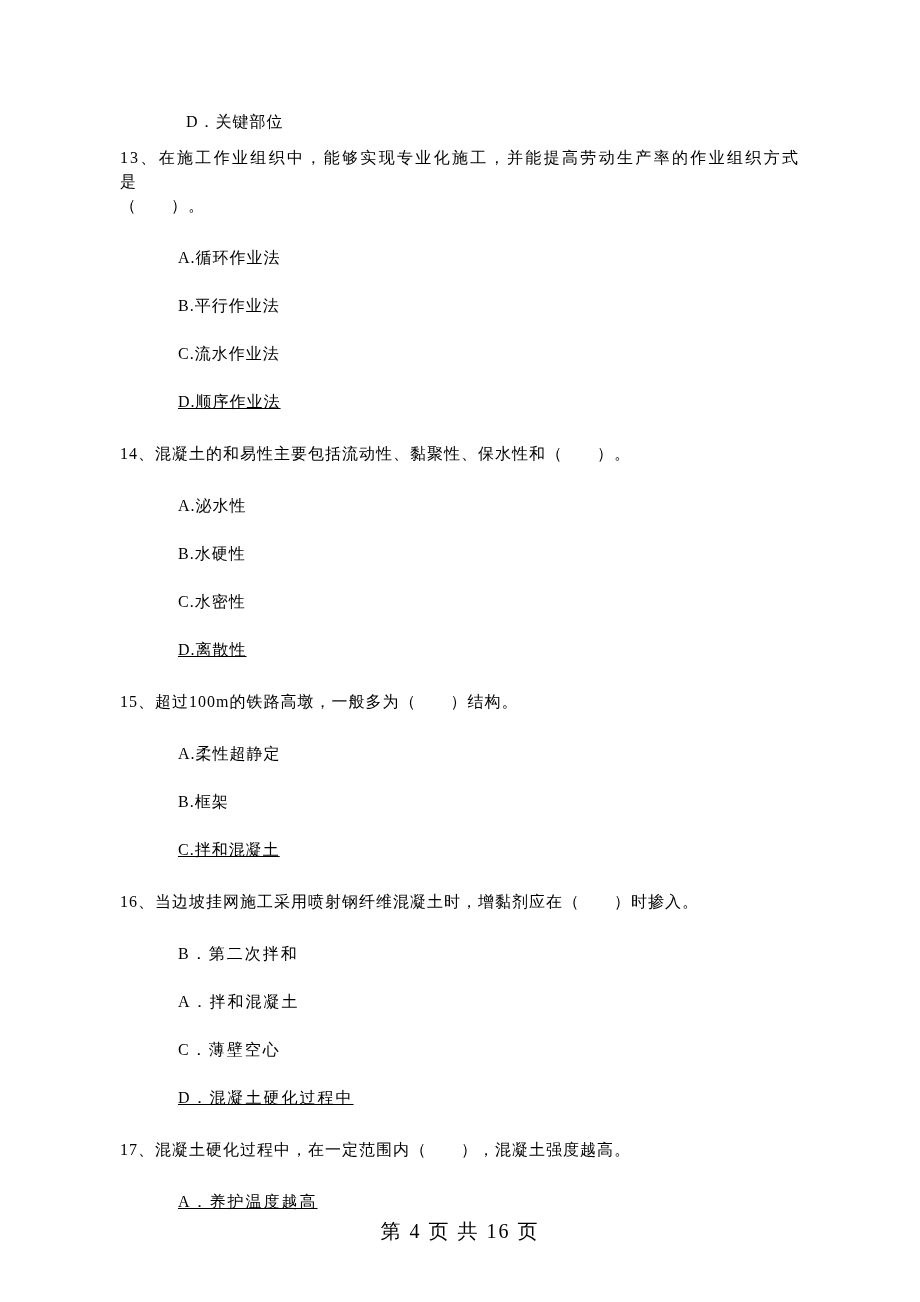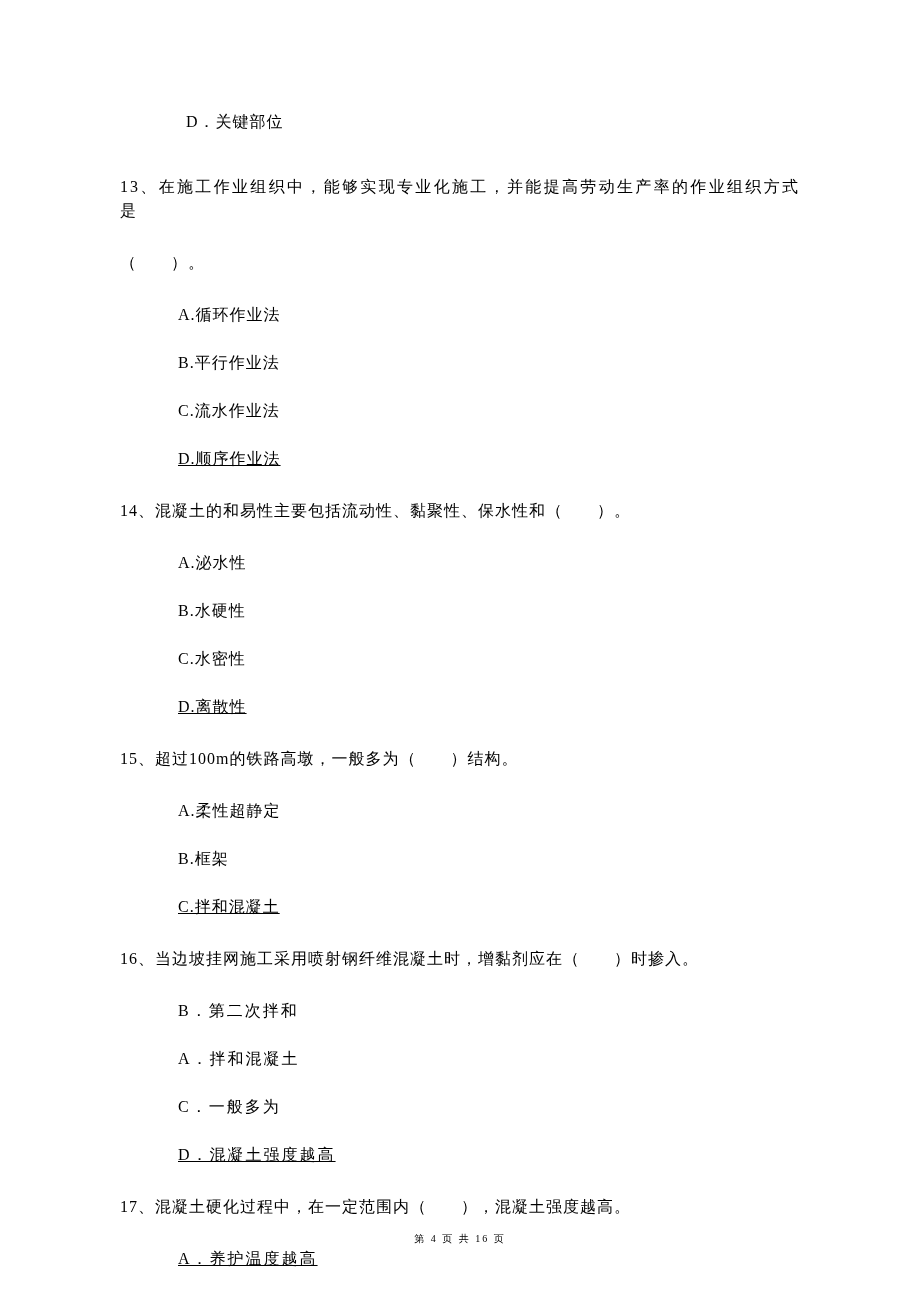--- a/index.html
+++ b/index.html
@@ -11,33 +11,32 @@
       font-size: 16px;
       color: #000000;
       position: relative;
       line-height: 1.5;
     }
     .page {
       padding: 110px 120px 0 120px;
     }
     .option-orphan {
       margin-left: 66px;
-      margin-bottom: 41px;
+      margin-bottom: 12px;
       letter-spacing: 1px;
     }
     .question {
       margin-bottom: 28px;
     }
     .question-stem {
       margin-bottom: 28px;
       letter-spacing: 1px;
       text-align: justify;
     }
     .question-stem-wide {
-      margin-bottom: 28px;
       letter-spacing: 2px;
       text-align: justify;
       text-align-last: justify;
     }
     .question-stem-cont {
       margin-bottom: 28px;
       letter-spacing: 1px;
     }
     .options {
       margin-left: 58px;
@@ -52,21 +51,21 @@
     }
     .options-wide .option {
       letter-spacing: 2px;
     }
     .footer {
       position: absolute;
       bottom: 56px;
       left: 0;
       right: 0;
       text-align: center;
-      font-size: 10px;
+      font-size: 20px;
       letter-spacing: 2px;
     }
   </style>
 </head>
 <body>
 
 <div class="page">
 
   <div class="option-orphan">D．关键部位</div>
 
@@ -98,22 +97,22 @@
       <div class="option">B.框架</div>
       <div class="option">C.拌和混凝土</div>
     </div>
   </div>
 
   <div class="question">
     <div class="question-stem">16、当边坡挂网施工采用喷射钢纤维混凝土时，增黏剂应在（　　）时掺入。</div>
     <div class="options options-wide">
       <div class="option">B．第二次拌和</div>
       <div class="option">A．拌和混凝土</div>
-      <div class="option">C．一般多为</div>
-      <div class="option">D．混凝土强度越高</div>
+      <div class="option">C．薄壁空心</div>
+      <div class="option">D．混凝土硬化过程中</div>
     </div>
   </div>
 
   <div class="question">
     <div class="question-stem">17、混凝土硬化过程中，在一定范围内（　　），混凝土强度越高。</div>
     <div class="options options-wide">
       <div class="option">A．养护温度越高</div>
 
     </div>
   </div>

